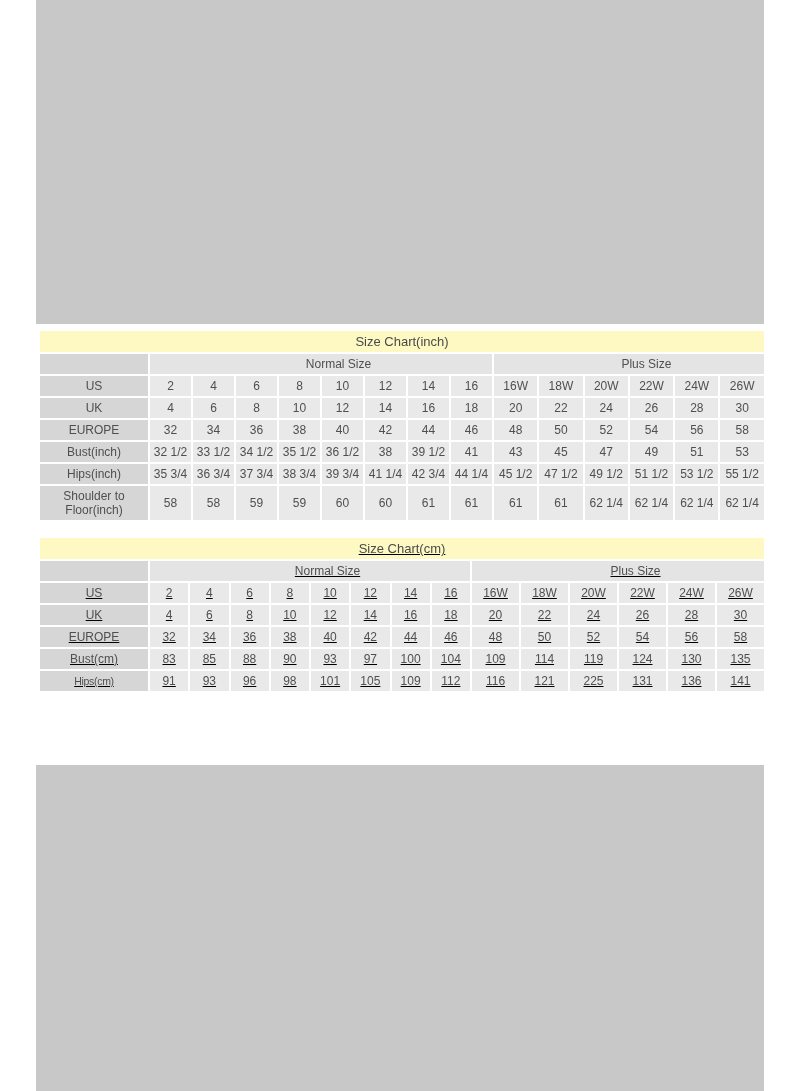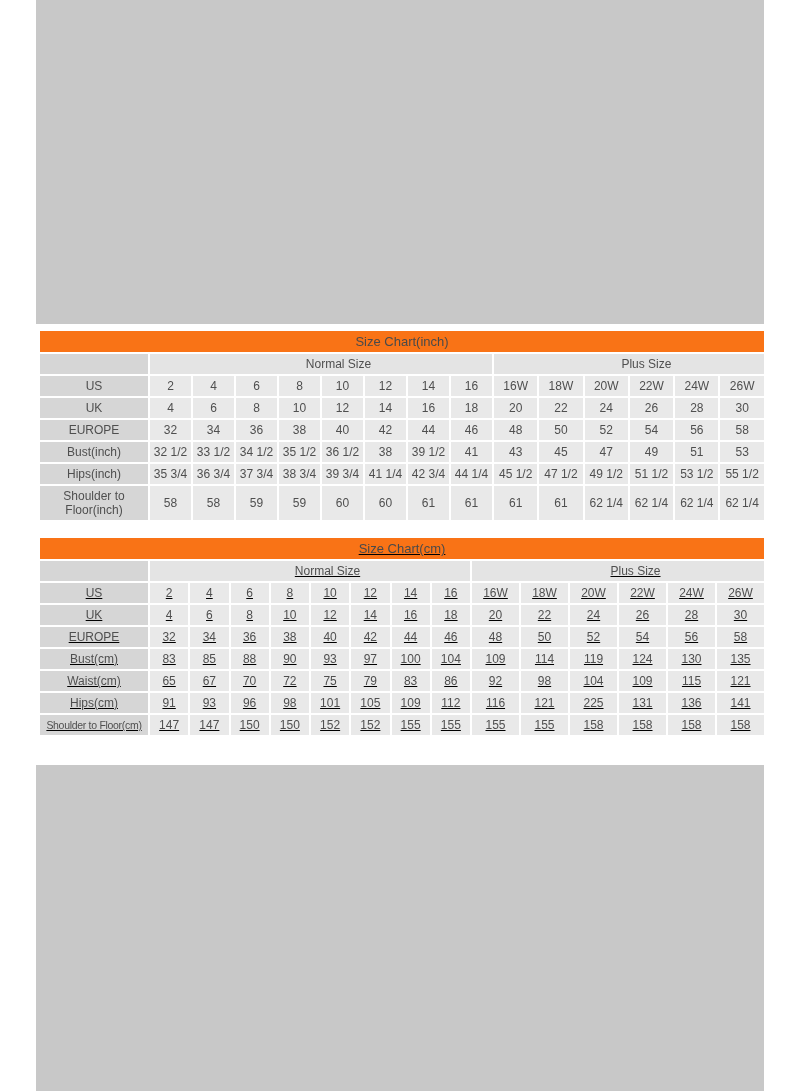--- a/index.html
+++ b/index.html
@@ -31,21 +31,21 @@
     width: 728px;
   }
   section.chart { margin: 0; padding: 0; }
   section.t1 { margin-top: 16px; text-decoration: underline; }
 
   .titlebar {
     width: 724px;
     height: 21px;
     line-height: 21px;
     text-align: center;
-    background: #f97316;
+    background: #fef9c3;
     color: #4a4a4a;
     font-size: 13px;
   }
 
   table {
     table-layout: fixed;
     border-collapse: separate;
     border-spacing: 2px;
     margin: 0 0 0 -2px;
     background: transparent;
@@ -302,69 +302,35 @@
               <td class="val">100</td>
               <td class="val">104</td>
               <td class="val">109</td>
               <td class="val">114</td>
               <td class="val">119</td>
               <td class="val">124</td>
               <td class="val">130</td>
               <td class="val">135</td>
             </tr>
             <tr>
-              <td class="lab">Waist(cm)</td>
-              <td class="val">65</td>
-              <td class="val">67</td>
-              <td class="val">70</td>
-              <td class="val">72</td>
-              <td class="val">75</td>
-              <td class="val">79</td>
-              <td class="val">83</td>
-              <td class="val">86</td>
-              <td class="val">92</td>
-              <td class="val">98</td>
-              <td class="val">104</td>
-              <td class="val">109</td>
-              <td class="val">115</td>
-              <td class="val">121</td>
-            </tr>
-            <tr>
               <td class="lab">Hips(cm)</td>
               <td class="val">91</td>
               <td class="val">93</td>
               <td class="val">96</td>
               <td class="val">98</td>
               <td class="val">101</td>
               <td class="val">105</td>
               <td class="val">109</td>
               <td class="val">112</td>
               <td class="val">116</td>
               <td class="val">121</td>
               <td class="val">225</td>
               <td class="val">131</td>
               <td class="val">136</td>
               <td class="val">141</td>
             </tr>
-            <tr>
-              <td class="lab">Shoulder to Floor(cm)</td>
-              <td class="val">147</td>
-              <td class="val">147</td>
-              <td class="val">150</td>
-              <td class="val">150</td>
-              <td class="val">152</td>
-              <td class="val">152</td>
-              <td class="val">155</td>
-              <td class="val">155</td>
-              <td class="val">155</td>
-              <td class="val">155</td>
-              <td class="val">158</td>
-              <td class="val">158</td>
-              <td class="val">158</td>
-              <td class="val">158</td>
-            </tr>
           </tbody>
         </table>
     </section>
   </div>
 
   <div class="ph ph-bottom"></div>
 </div>
 
 </body></html>

